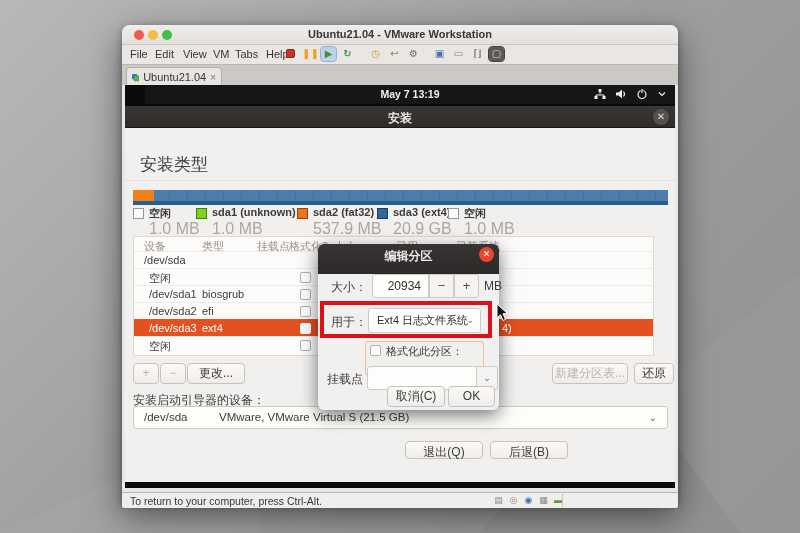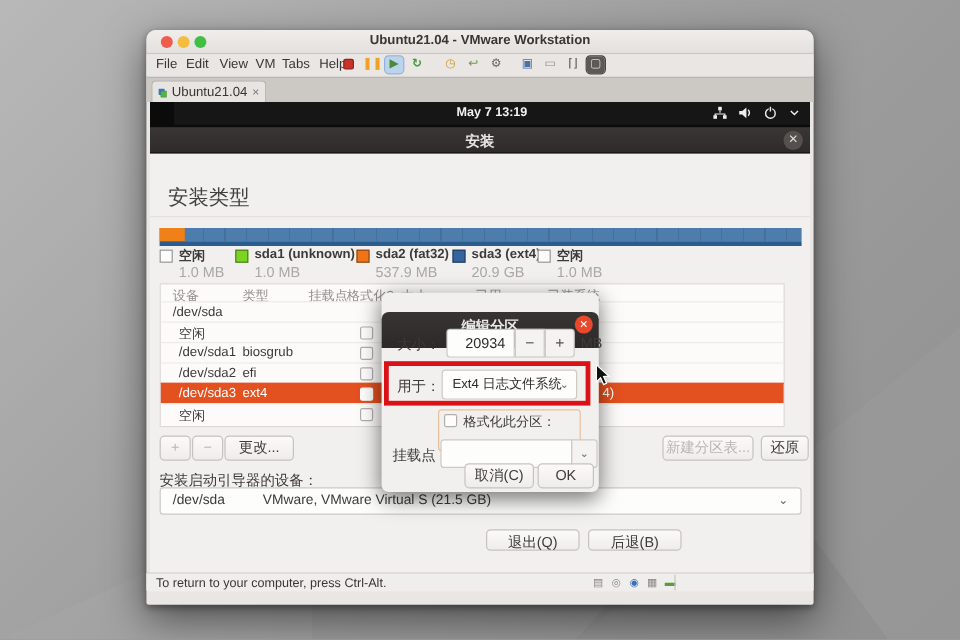--- a/index.html
+++ b/index.html
@@ -68,21 +68,21 @@
   .pbar .tex { position:absolute; inset:0;
     background:repeating-linear-gradient(90deg,rgba(0,0,0,.10) 0 1px,transparent 1px 18px); }
   .pbar .seg-orange { position:absolute; left:0; top:0; width:21px; height:11px; background:#f08119; }
   .pbar-base { position:absolute; left:8px; top:73px; width:535px; height:4px; background:#2b5c8e; }
 
   .legend-item { position:absolute; top:78px; }
   .lg-sq { position:absolute; left:0; top:2px; width:11px; height:11px;
            border:1px solid rgba(0,0,0,.4); }
   .lg-lab { position:absolute; left:16px; top:0; font-size:11px; font-weight:bold;
             color:#3d3b39; white-space:nowrap; }
-  .lg-size { position:absolute; left:16px; top:14px; font-size:12px; color:#aaa7a4;
+  .lg-size { position:absolute; left:16px; top:14px; font-size:16px; color:#aaa7a4;
              white-space:nowrap; }
 
   .ptable { position:absolute; left:8px; top:108px; width:521px; height:120px;
             background:#fcfbfa; border:1px solid #dbd8d5; }
   .th { position:absolute; top:2px; font-size:11px; color:#94908c; white-space:nowrap; }
   .prow { position:absolute; left:0; right:0; height:17px; border-top:1px solid #edebe9;
           font-size:11px; color:#3d3b39; }
   .prow.sel { background:#e2511f; color:#fff; border-top-color:#e2511f; }
   .prow .dev { position:absolute; left:10px; top:2px; white-space:nowrap; }
   .prow .dev.indent { left:15px; }
@@ -103,21 +103,21 @@
            font-size:11.5px; color:#3d3b39; line-height:21px; }
   .combo .dev { position:absolute; left:10px; }
   .combo .desc { position:absolute; left:85px; }
   .combo .chev { position:absolute; right:10px; top:0; color:#6b6865; font-size:10px; }
   .act { top:313px; height:18px; line-height:20px; }
 
   
   .dialog { position:absolute; left:193px; top:159px; width:181px; height:166px;
             background:#f2f0ee; border-radius:6px; z-index:50;
             box-shadow:0 5px 18px rgba(0,0,0,.55); }
-  .dlg-header { position:absolute; left:0; top:16px; right:0; height:30px;
+  .dlg-header { position:absolute; left:0; top:0; right:0; height:30px;
                 background:linear-gradient(#383434,#2c2929); border-radius:6px 6px 0 0;padding-left:24px; }
   .dlg-title { position:absolute; left:0; right:0; top:4px; text-align:center;
                font-size:12px; font-weight:bold; color:#eceae8; }
   .dlg-close { position:absolute; right:5px; top:3px; width:15px; height:15px;
                border-radius:50%; background:#e8482c; color:#fff; font-size:9px;
                line-height:15px; text-align:center; font-weight:bold; }
   .dlg-label { position:absolute; font-size:12px; color:#3d3b39; }
   .size-input { position:absolute; left:54px; top:30px; width:57px; height:24px;
                 background:#fdfdfc; border:1px solid #cdc9c5; border-radius:3px 0 0 3px;
                 font-size:12px; color:#2f2d2b; text-align:right; padding-right:7px;
@@ -145,21 +145,21 @@
               background:#f5f3f1; border:1px solid #cdc9c5; border-radius:0 3px 3px 0;
               text-align:center; line-height:22px; font-size:9px; color:#6b6865; }
   .dlg-btn { position:absolute; top:142px; height:21px;
              background:linear-gradient(#fbfaf9,#efedeb); border:1px solid #c6c2be;
              border-radius:4px; font-size:12px; color:#3d3b39; text-align:center;
              line-height:19px; }
 
   .cursor { position:absolute; left:371px; top:218px; z-index:70; }
 
   
-  .statusbar { position:absolute; left:0; top:452px; right:0; height:16px;
+  .statusbar { position:absolute; left:0; top:467px; right:0; height:16px;
                background:#f0eeec; border-top:1px solid #bab6b2; border-radius:0 0 2px 2px; }
   .status-msg { position:absolute; left:8px; top:2px; font-size:10.5px; color:#3a3633; }
   .sticons { position:absolute; left:371px; top:2px; display:flex; gap:4px; }
   .sti { width:11px; height:11px; font-size:9px; line-height:11px; text-align:center;
          color:#8a8784; }
   .stsep { position:absolute; left:440px; top:1px; height:13px; border-left:1px solid #c8c4c0; }
 </style>
 </head>
 <body>
 

